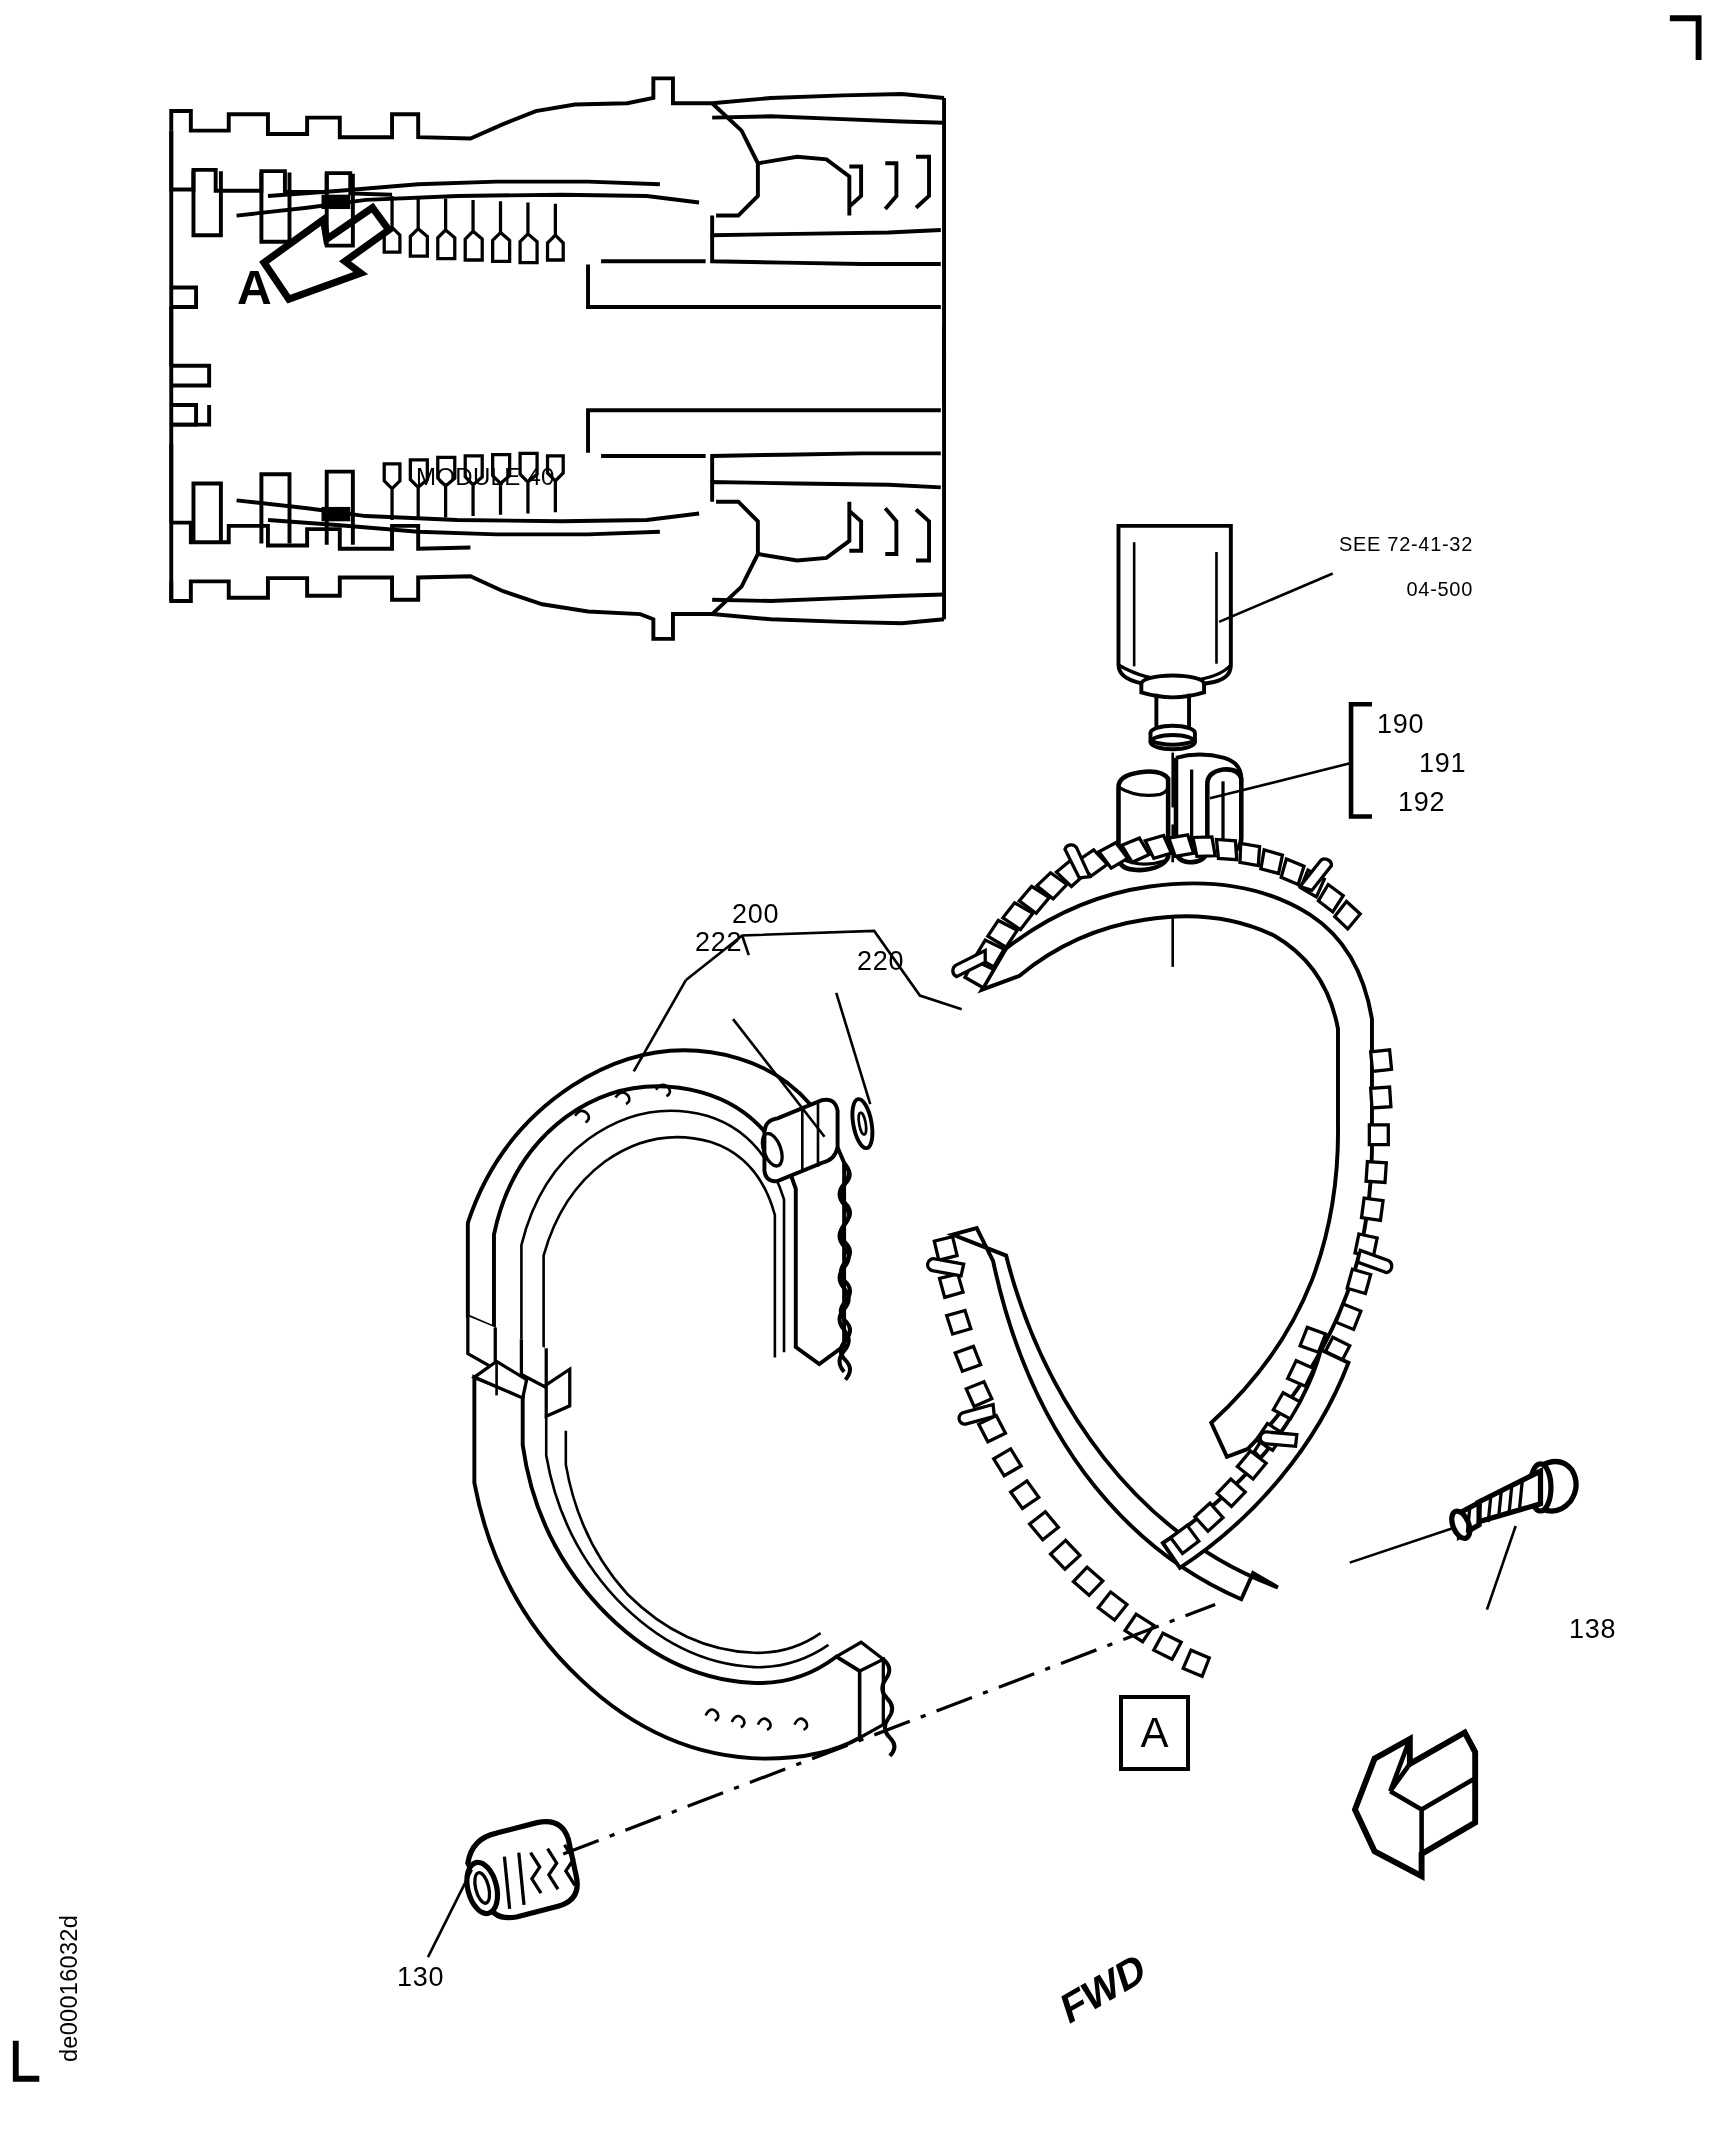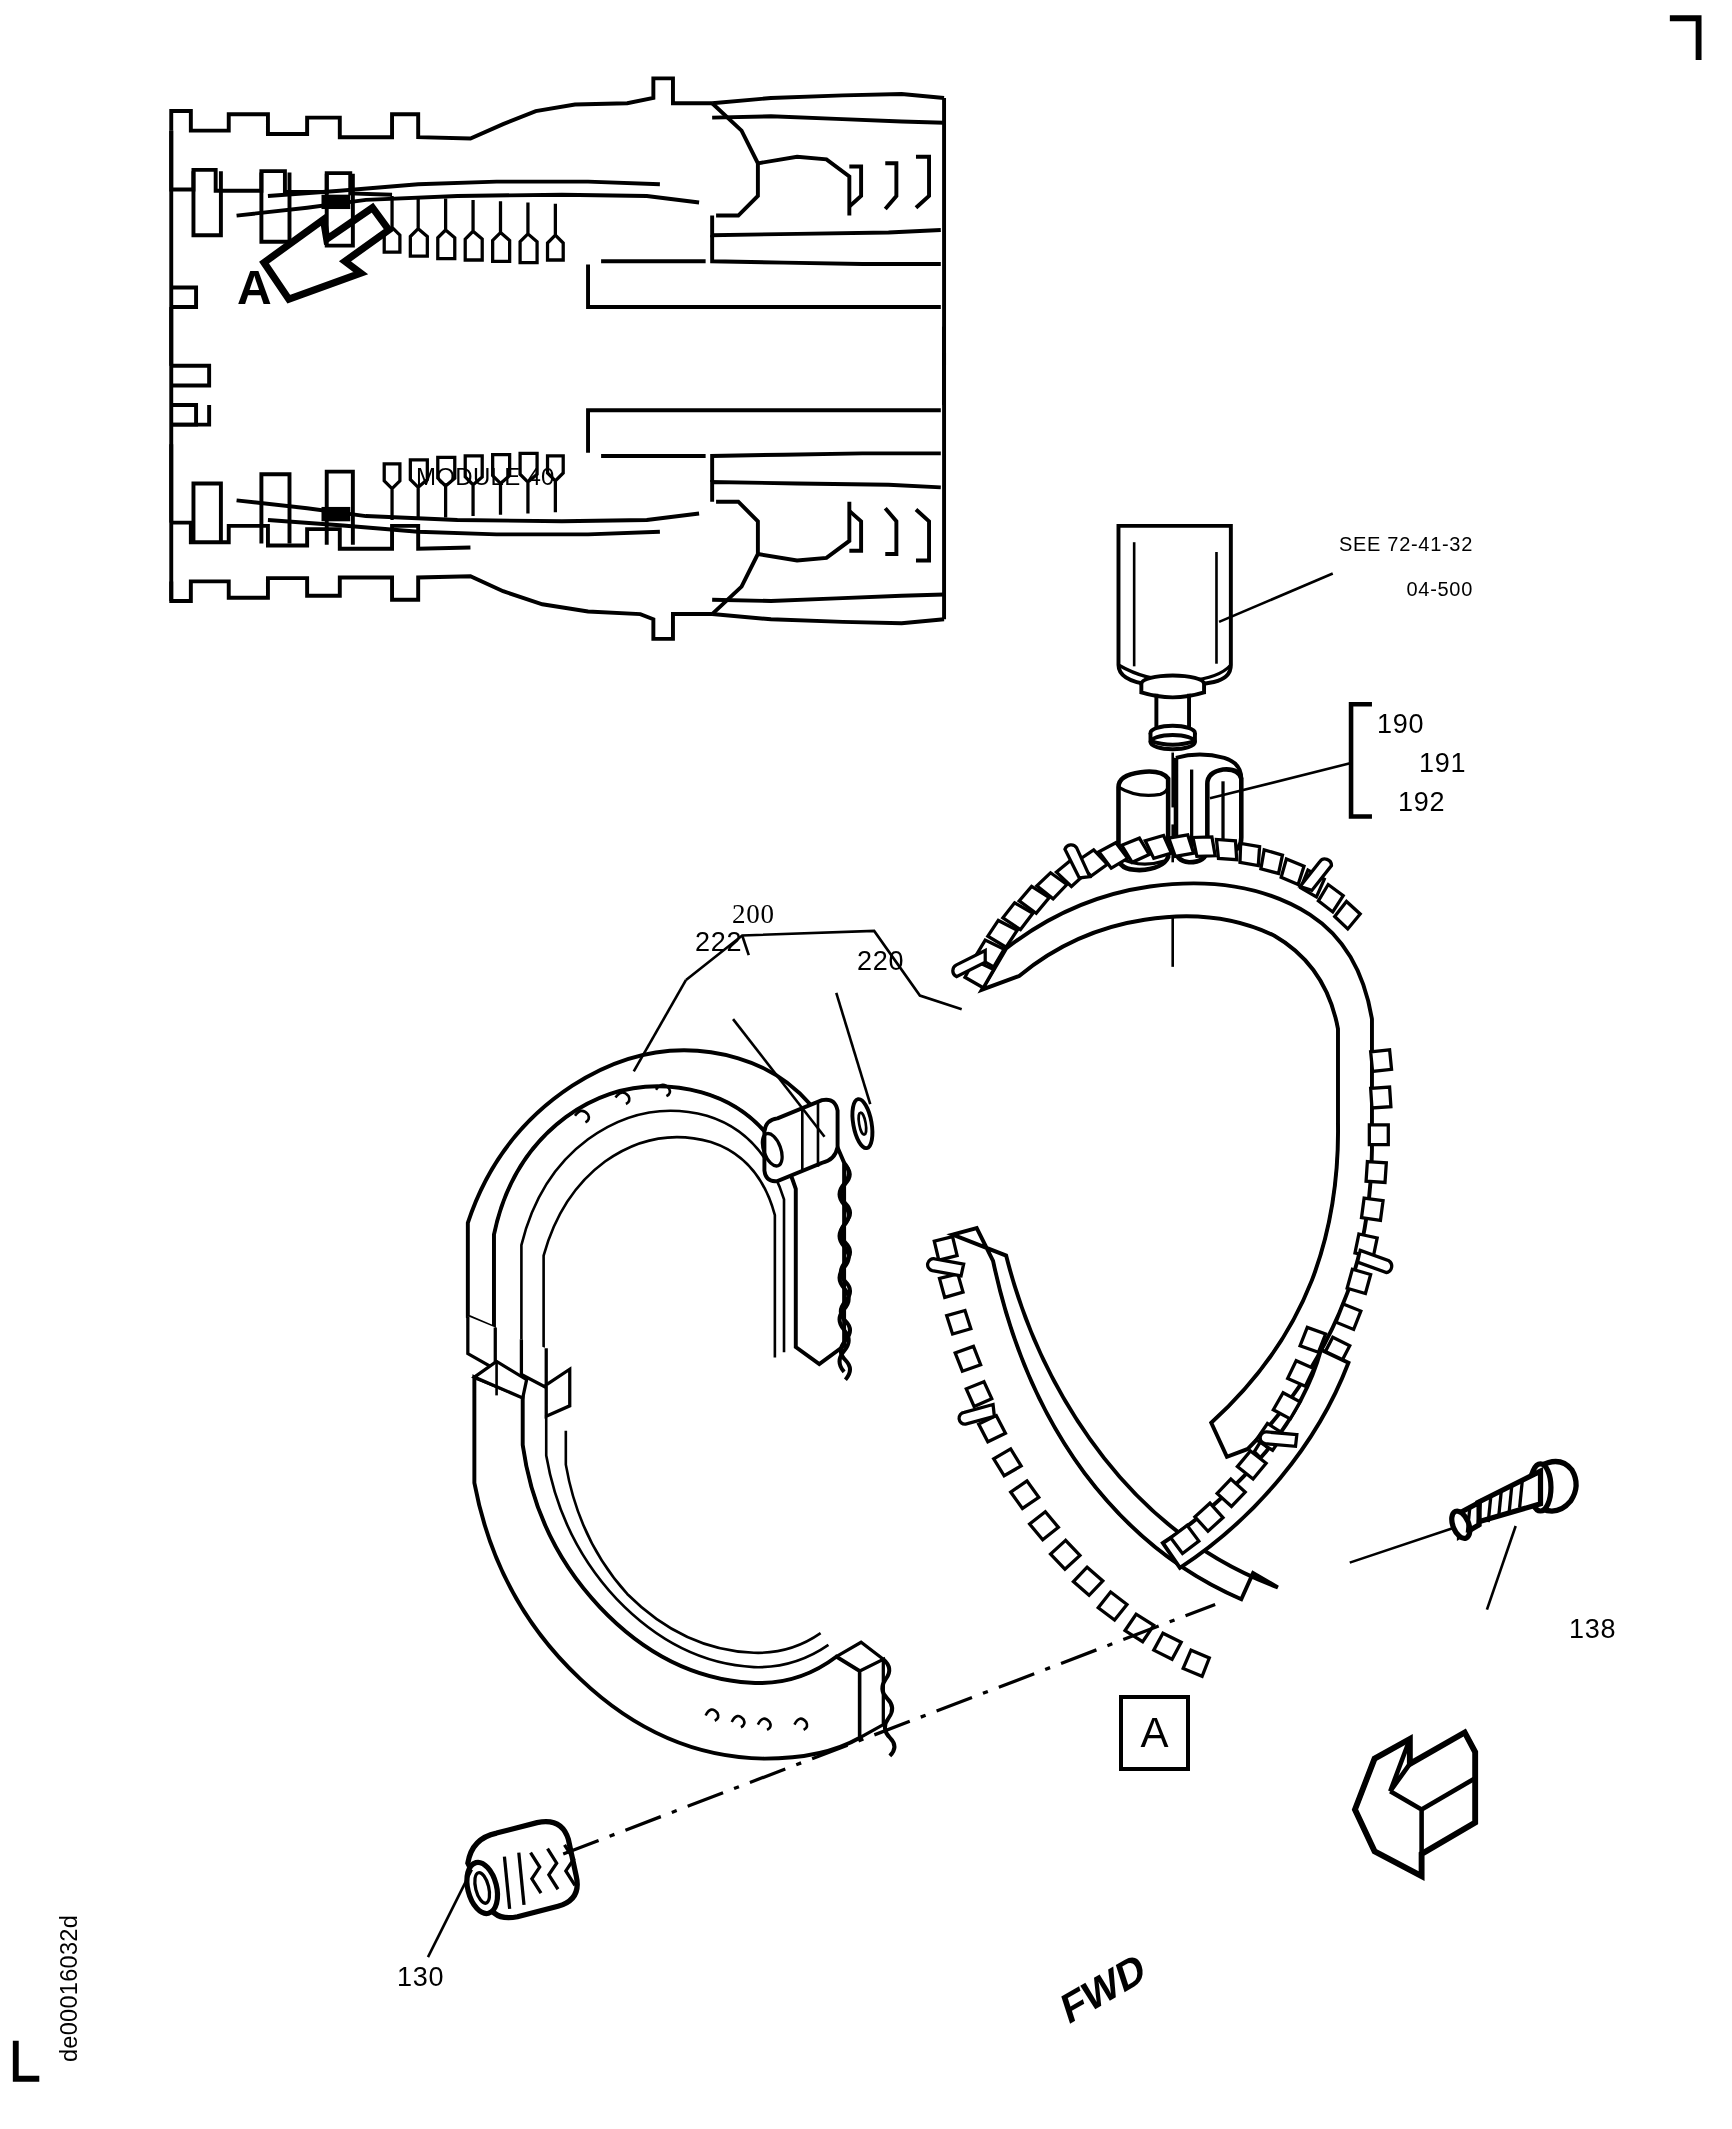--- a/index.html
+++ b/index.html
@@ -459,21 +459,21 @@
 
   <div class="lbl lbl-ltr" style="left:237px;top:263px;">A</div>
 
   <div class="lbl lbl-see" style="left:1159px;top:534px;width:314px;">SEE 72-41-32</div>
   <div class="lbl lbl-see" style="left:1159px;top:572px;width:314px;margin-top:7px;">04-500</div>
 
   <div class="lbl lbl-num" style="left:1377px;top:710px;">190</div>
   <div class="lbl lbl-num" style="left:1377px;top:749px;margin-left:42px;">191</div>
   <div class="lbl lbl-num" style="left:1377px;top:788px;margin-left:21px;">192</div>
 
-  <div class="lbl lbl-num" style="left:732px;top:900px;font-family:Liberation Serif, serif;">200</div>
+  <div class="lbl lbl-num" style="left:732px;top:900px;">200</div>
   <div class="lbl lbl-num" style="left:695px;top:928px;text-align:center;">222</div>
   <div class="lbl lbl-num" style="left:809px;top:947px;margin-left:48px;">220</div>
 
   <div class="lbl lbl-num" style="left:1521px;top:1615px;margin-left:48px;">138</div>
 
   <div class="lbl lbl-num" style="left:397px;top:1963px;">130</div>
 
   <div class="boxA" style="left:1119px;top:1695px;width:63px;height:68px;">
     <span>A</span>
   </div>

